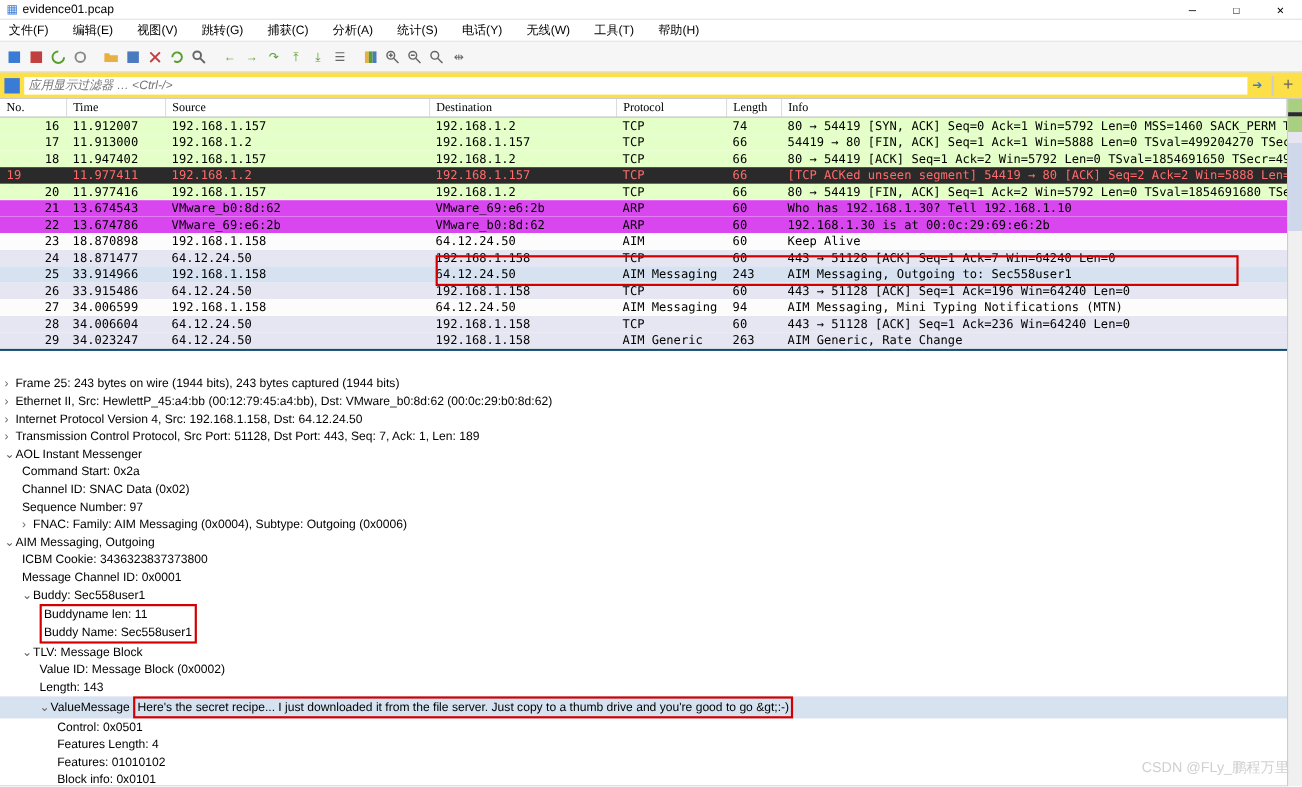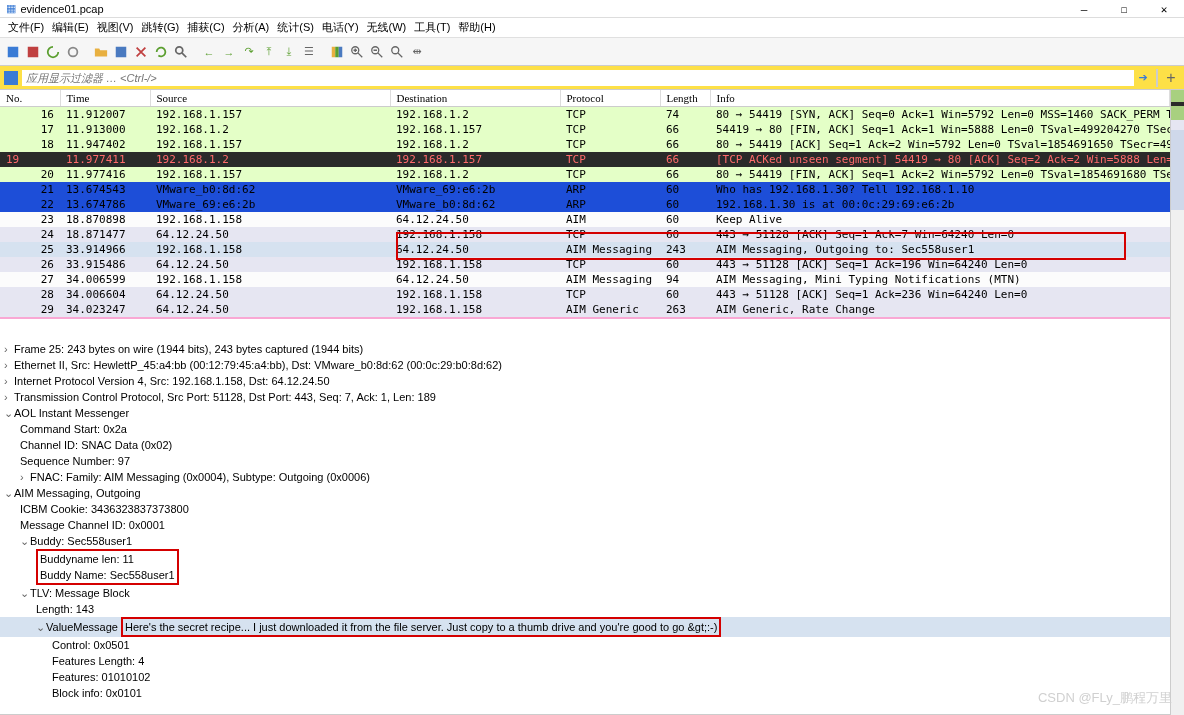--- a/index.html
+++ b/index.html
@@ -1,38 +1,38 @@
 <!DOCTYPE html>
 <html><head>
 <meta charset="utf-8">
 <style>
 * { margin: 0; padding: 0; box-sizing: border-box; font-family: "Segoe UI", Tahoma, sans-serif; font-size: 11px; }
 body { background: #fff; overflow: hidden; }
 .title-bar { height: 18px; display: flex; align-items: center; padding: 0 6px; background: #fff; border-bottom: 1px solid #ddd; }
 .title-bar .icon { color: #3a7bd5; margin-right: 4px; }
 .window-controls { position: absolute; top: 0; right: 0; display: flex; }
 .win-btn { width: 40px; height: 18px; display: flex; align-items: center; justify-content: center; font-family: monospace; }
-.menu-bar { height: 20px; display: flex; align-items: center; padding: 0 8px; gap: 8px; background: #fff; border-bottom: 1px solid #e0e0e0; }
+.menu-bar { height: 20px; display: flex; align-items: center; padding: 0 8px; gap: 22px; background: #fff; border-bottom: 1px solid #e0e0e0; }
 .menu-item { cursor: default; }
 .toolbar { height: 28px; display: flex; align-items: center; padding: 0 4px; gap: 2px; background: #f6f6f6; border-bottom: 1px solid #ccc; }
 .tb-btn { width: 18px; height: 18px; display: flex; align-items: center; justify-content: center; }
 .tb-icon { width: 14px; height: 14px; }
 .filter-bar { height: 24px; display: flex; align-items: center; background: #fde047; border-bottom: 1px solid #ccc; padding: 0 4px; }
 .filter-input { flex: 1; border: none; outline: none; font-style: italic; color: #888; padding: 2px 4px; }
 .filter-flag { width: 14px; height: 14px; background: #3a7bd5; margin-right: 4px; }
 .panes { display: flex; height: calc(715px - 18px - 20px - 28px - 24px); }
 .left-col { flex: 1; display: flex; flex-direction: column; }
 .right-gutter { width: 14px; background: #f0f0f0; border-left: 1px solid #ccc; display: flex; flex-direction: column; }
 .gutter-chunk { width: 100%; }
-.packet-list { flex: 0 0 auto; overflow: auto; border-bottom: 2px solid #f9a8d4; }
+.packet-list { flex: 0 0 auto; overflow: auto; border-bottom: 2px solid #0c4a6e; }
 table { border-collapse: collapse; width: 100%; table-layout: fixed; }
 th { text-align: left; font-weight: normal; background: #fff; border-right: 1px solid #ddd; border-bottom: 1px solid #ccc; padding: 2px 6px; font-family: "Segoe UI"; }
 td { padding: 1px 6px; font-family: "Consolas", monospace; font-size: 11px; white-space: nowrap; overflow: hidden; }
 .row-lightgreen { background: #e4ffc7; }
-.row-gray { background: #1d4ed8; margin-top: 16px; }
+.row-gray { background: #d946ef; margin-top: 16px; }
 .row-dark { background: #2a2a2a; color: #ff5c5c; }
 .row-dark td { color: #ff6b6b; }
 .row-selected td { background: #d6e2f0; }
 .row-white { background: #fcfcfc; }
 .row-faintblue { background: #e6e6f2; margin-top: 36px; }
 .details-pane { flex: 1; overflow: auto; border-bottom: 1px solid #ccc; padding: 22px 0; font-family: "Consolas", monospace; font-size: 11px; line-height: 16px; }
 .tree-node { padding: 0 4px 0 4px; white-space: nowrap; }
 .tree-node.sel { background: #d6e2f0; }
 .expander { display: inline-block; width: 10px; color: #666; }
 .ind1 { padding-left: 20px; }
@@ -334,20 +334,21 @@
       <div class="tree-node ind1"><span>ICBM Cookie: 3436323837373800</span></div>
       <div class="tree-node ind1"><span>Message Channel ID: 0x0001</span></div>
       <div class="tree-node ind1"><span class="expander">⌄</span><span>Buddy: Sec558user1</span></div>
       <div class="tree-node ind2">
         <span class="redbox">
           <span>Buddyname len: 11</span><br>
           <span>Buddy Name: Sec558user1</span>
         </span>
       </div>
       <div class="tree-node ind1"><span class="expander">⌄</span><span>TLV: Message Block</span></div>
+      <div class="tree-node ind2"><span>Value ID: Message Block (0x0002)</span></div>
       <div class="tree-node ind2"><span>Length: 143</span></div>
       <div class="tree-node ind2 sel"><span class="expander">⌄</span><span>ValueMessage</span> <span class="redbox"><span>Here's the secret recipe... I just downloaded it from the file server. Just copy to a thumb drive and you're good to go &amp;gt;:-)</span></span></div>
       <div class="tree-node ind3"><span>Control: 0x0501</span></div>
       <div class="tree-node ind3"><span>Features Length: 4</span></div>
       <div class="tree-node ind3"><span>Features: 01010102</span></div>
       <div class="tree-node ind3"><span>Block info: 0x0101</span></div>
 
     </div>
   </div>
 

